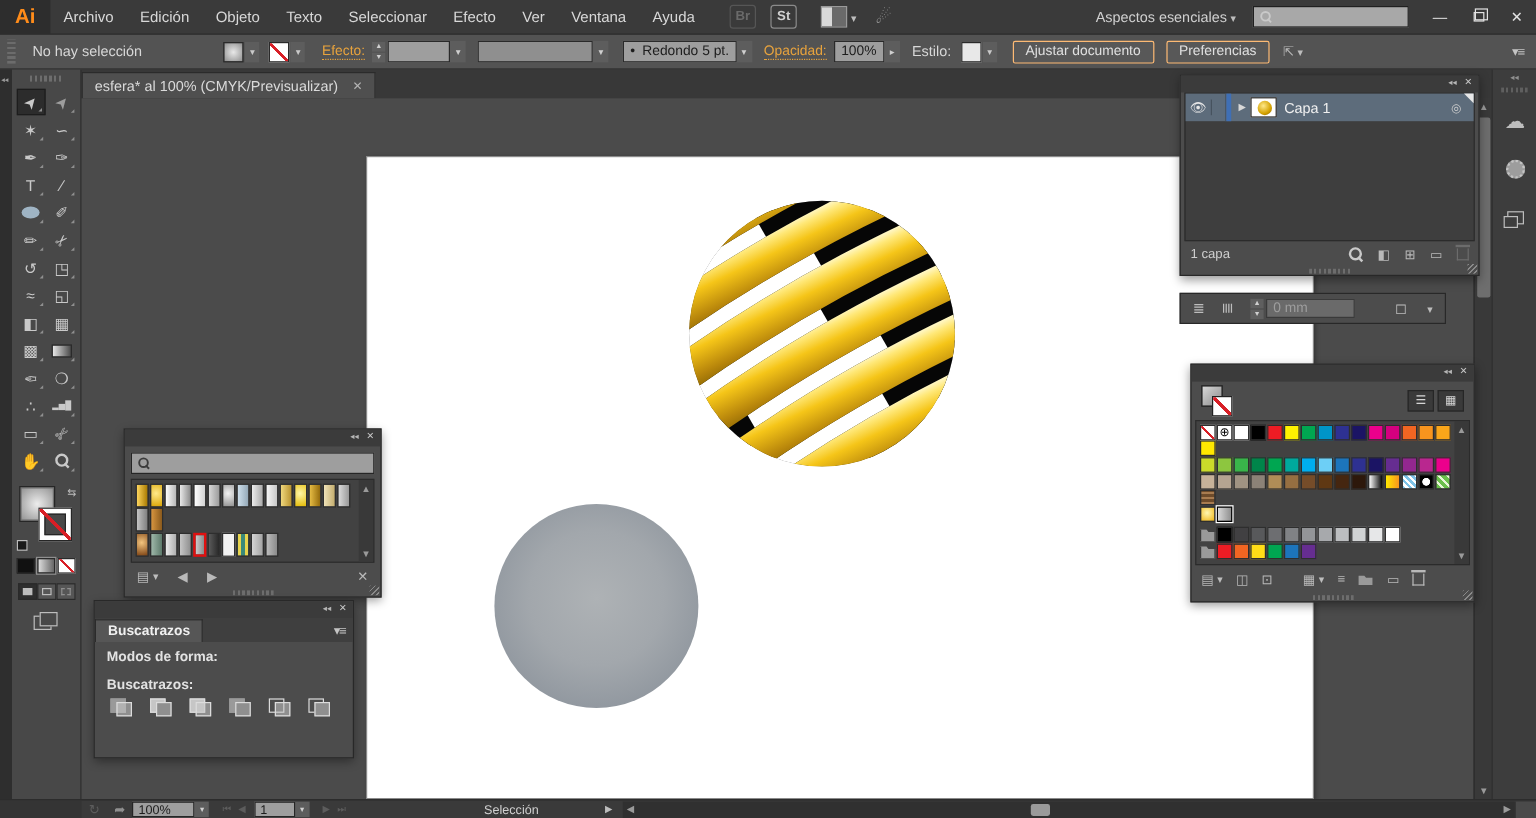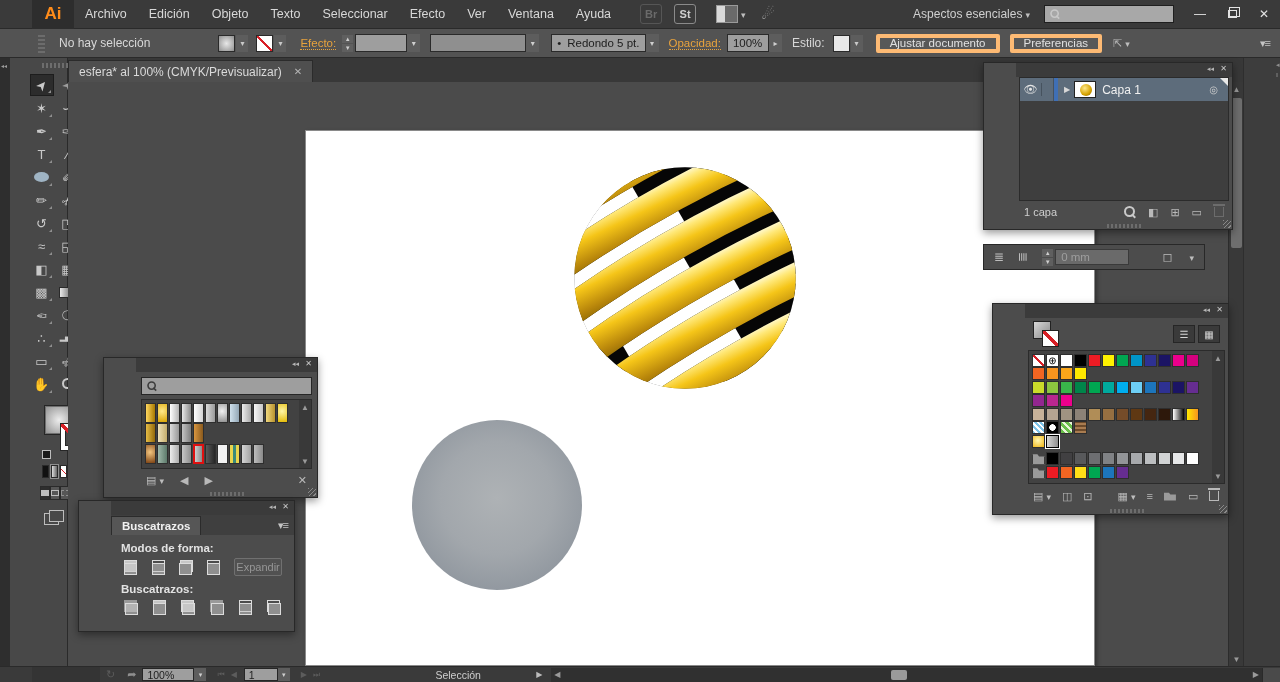--- a/index.html
+++ b/index.html
@@ -1,18 +1,18 @@
 <!DOCTYPE html>
 <html><head>
 <meta charset="utf-8">
 <style>
   * { margin:0; padding:0; box-sizing:border-box; }
   html,body { width:1280px; height:682px; overflow:hidden; background:#3d3d3d;
     font-family:"Liberation Sans", sans-serif; font-size:12px; color:#cfcfcf; }
-  .abs { position:absolute;padding-left:32px; }
+  .abs { position:absolute; }
   #app { position:relative; width:1280px; height:682px; background:#3d3d3d; }
 
   
   #menubar { left:0; top:0; width:1280px; height:29px; background:#3a3a3a;
     border-bottom:1px solid #2a2a2a; display:flex; align-items:center; }
   #ai-logo { width:42px; height:29px; background:#2d2d2d; color:#ff8c1a; font-weight:bold;
     font-size:17px; display:flex; align-items:center; justify-content:center; }
   .menu-item { padding:0 11px; line-height:29px; color:#d8d8d8; font-size:12.5px; cursor:default; }
   .sq-icon { width:22px; height:20px; border:1px solid #8a8a8a; border-radius:3px; color:#cfcfcf;
     font-size:11px; font-weight:bold; display:flex; align-items:center; justify-content:center; margin:0 6px; }
@@ -43,21 +43,21 @@
     background:linear-gradient(45deg,transparent 44%,#d81f26 44%,#d81f26 56%,transparent 56%); }
   .mini-dd { width:12px; height:17px; background:#5d5d5d; color:#c9c9c9; font-size:8px;
     display:flex; align-items:center; justify-content:center; margin:0 8px 0 1px; }
   .stepper { display:flex; flex-direction:column; gap:1px; margin-right:2px; }
   .stepper span { width:11px; height:8px; background:#5f5f5f; color:#cfcfcf; font-size:6px;
     display:flex; align-items:center; justify-content:center; }
   .field { height:18px; background:#9e9e9e; border:1px solid #2a2a2a; color:#1d1d1d;
     display:flex; align-items:center; padding:0 5px; font-size:11.5px; }
   .dd-btn { width:13px; height:18px; background:#5d5d5d; color:#cfcfcf; font-size:8px;
     display:flex; align-items:center; justify-content:center; }
-  .cb-btn { height:19px; background:#585858; border:4px solid #fdba74; border-radius:2px;
+  .cb-btn { height:19px; background:#585858; border:1px solid #fdba74; border-radius:2px;
     color:#e0e0e0; padding:0 10px; display:flex; align-items:center; margin:0 5px; font-size:11.5px; }
   .pmenu { margin-left:auto; margin-right:10px; color:#c4c4c4; font-size:11px; }
   .pmenu::before { content:"▾≡"; letter-spacing:-1px; }
 
   
   #tabbar { left:60px; top:58px; width:1220px; height:24px; background:#383838; }
   #doc-tab { position:absolute; left:8px; top:2px; height:22px; background:#4f4f4f;
     border:1px solid #2b2b2b; border-bottom:0; display:flex; align-items:center; padding:0 10px;
     color:#dadada; font-size:12px; }
   #doc-tab .close { margin-left:12px; color:#b5b5b5; font-size:10px; }
@@ -638,27 +638,20 @@
   <div id="buscatrazos" class="panel abs">
     <div class="ptitle">
       <span class="collapse"></span>
       <span class="pclose"></span>
     </div>
     <div class="ptabs">
       <span class="ptab on">Buscatrazos</span>
       <span class="pmenu"></span>
     </div>
     <div class="bz-label">Modos de forma:</div>
-    <div class="bz-row">
-      <span class="pfi"></span>
-      <span class="pfi hollow"></span>
-      <span class="pfi dark"></span>
-      <span class="pfi hollow dark"></span>
-      <span id="bz-expand">Expandir</span>
-    </div>
     <div class="bz-label">Buscatrazos:</div>
     <div class="bz-row">
       <span class="pfi soft"></span>
       <span class="pfi dark"></span>
       <span class="pfi"></span>
       <span class="pfi soft dark"></span>
       <span class="pfi hollow"></span>
       <span class="pfi hollow dark"></span>
     </div>
   </div>

